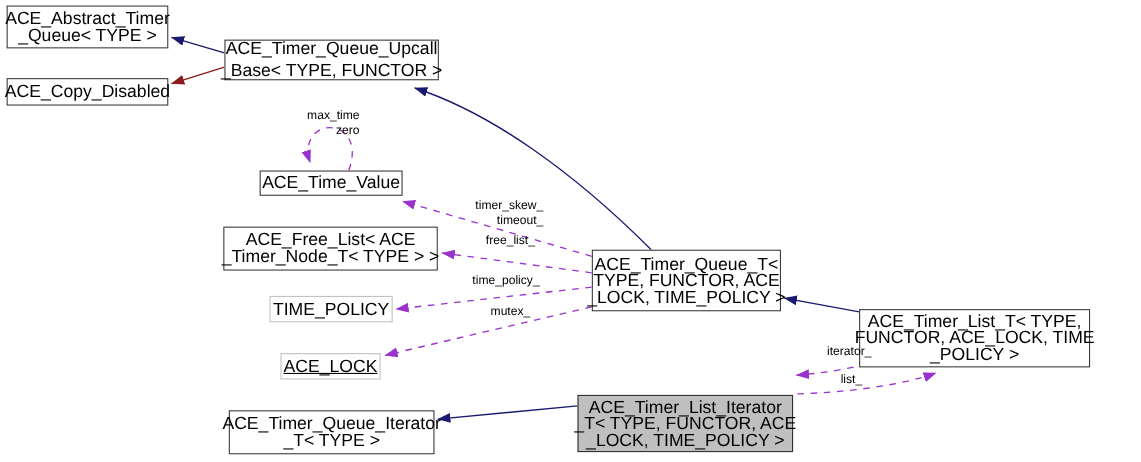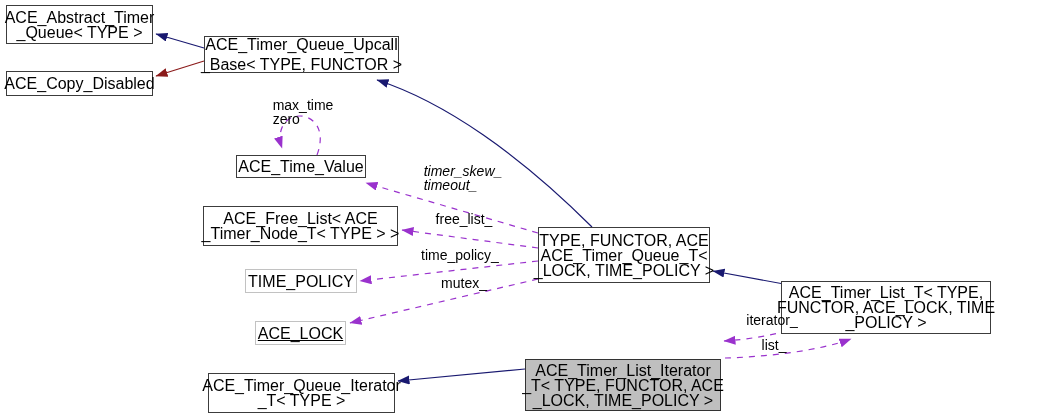--- a/index.html
+++ b/index.html
@@ -12,21 +12,21 @@
     position:absolute;box-sizing:border-box;z-index:2;
     display:flex;flex-direction:column;align-items:center;justify-content:center;
     background:#ffffff;border:1.4px solid #3c3c3c;
     font-size:16px;line-height:15px;text-align:center;white-space:nowrap;
   }
   .node.tmpl{border:1px solid #c2c2c2;}
   .node.focus{background:#bfbfbf;border-color:#333;}
   .node span{display:block;}
   .edge-label{
     position:absolute;z-index:3;transform:translateX(-50%);
-    font-size:14px;line-height:13.5px;text-align:left;white-space:nowrap;
+    font-size:11px;line-height:13.5px;text-align:right;white-space:nowrap;
   }
   .edge-label span{display:block;}
 </style>
 </head>
 <body>
 
 <div class="canvas">
 
   <svg class="edges" width="1037" height="420" viewBox="0 0 1037 420">
     <defs>
@@ -81,22 +81,22 @@
 
   <div class="node tmpl" style="left:245px;top:269px;width:112px;height:24px;">
     <span>TIME_POLICY</span>
   </div>
 
   <div class="node tmpl" style="left:255px;top:321px;width:91px;height:24px;text-decoration:underline;">
     <span>ACE_LOCK</span>
   </div>
 
   <div class="node" style="left:538px;top:227px;width:172px;height:56px;">
+    <span>ACE_Timer_Queue_T&lt;</span>
     <span>TYPE, FUNCTOR, ACE</span>
-    <span>ACE_Timer_Queue_T&lt;</span>
     <span>_LOCK, TIME_POLICY &gt;</span>
   </div>
 
   <div class="node" style="left:781px;top:281px;width:210px;height:53px;">
     <span>ACE_Timer_List_T&lt; TYPE,</span>
     <span>FUNCTOR, ACE_LOCK, TIME</span>
     <span>_POLICY &gt;</span>
   </div>
 
   <div class="node focus" style="left:525px;top:330px;width:196px;height:52px;margin-top:29px;">
@@ -108,21 +108,21 @@
   <div class="node" style="left:208px;top:373px;width:187px;height:40px;">
     <span>ACE_Timer_Queue_Iterator</span>
     <span>_T&lt; TYPE &gt;</span>
   </div>
 
   <div class="edge-label" style="left:303px;top:99px;">
     <span>max_time</span>
     <span>zero</span>
   </div>
 
-  <div class="edge-label" style="left:463px;top:165px;font-style:italic;">
+  <div class="edge-label" style="left:463px;top:181px;">
     <span>timer_skew_</span>
     <span>timeout_</span>
   </div>
 
   <div class="edge-label" style="left:464px;top:213px;">free_list_</div>
 
   <div class="edge-label" style="left:460px;top:249px;">time_policy_</div>
 
   <div class="edge-label" style="left:464px;top:277px;">mutex_</div>
 

